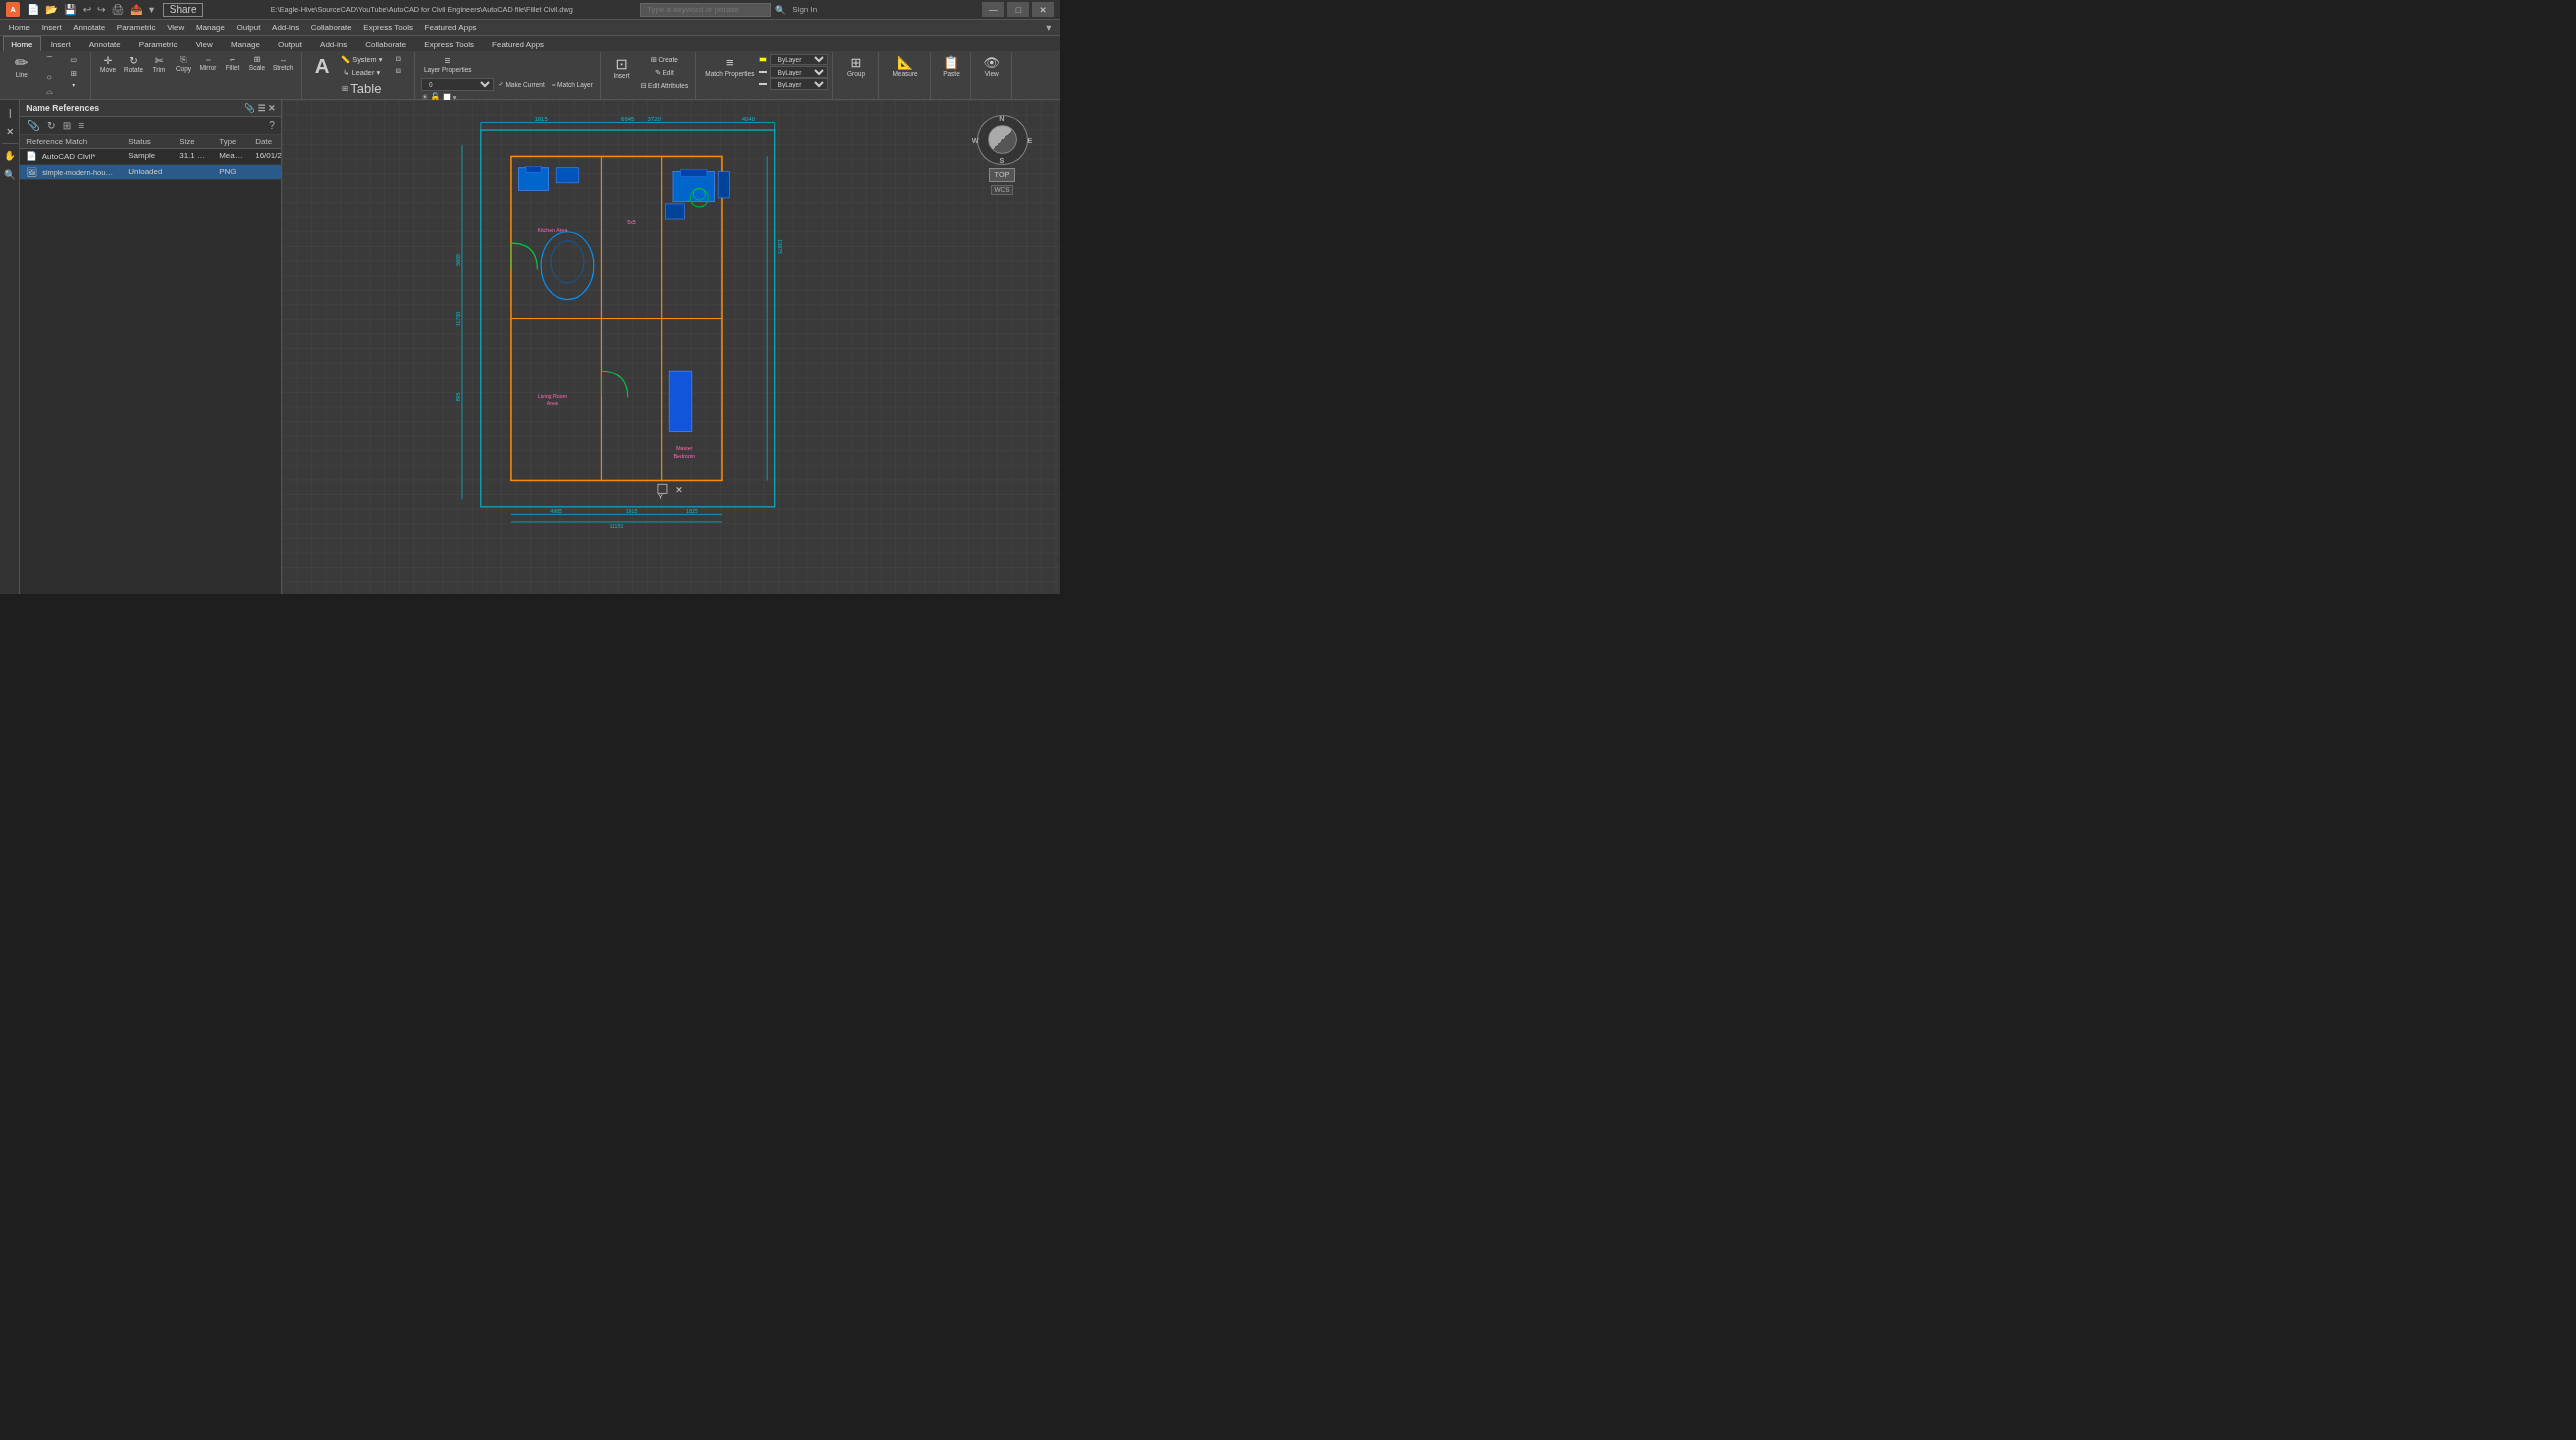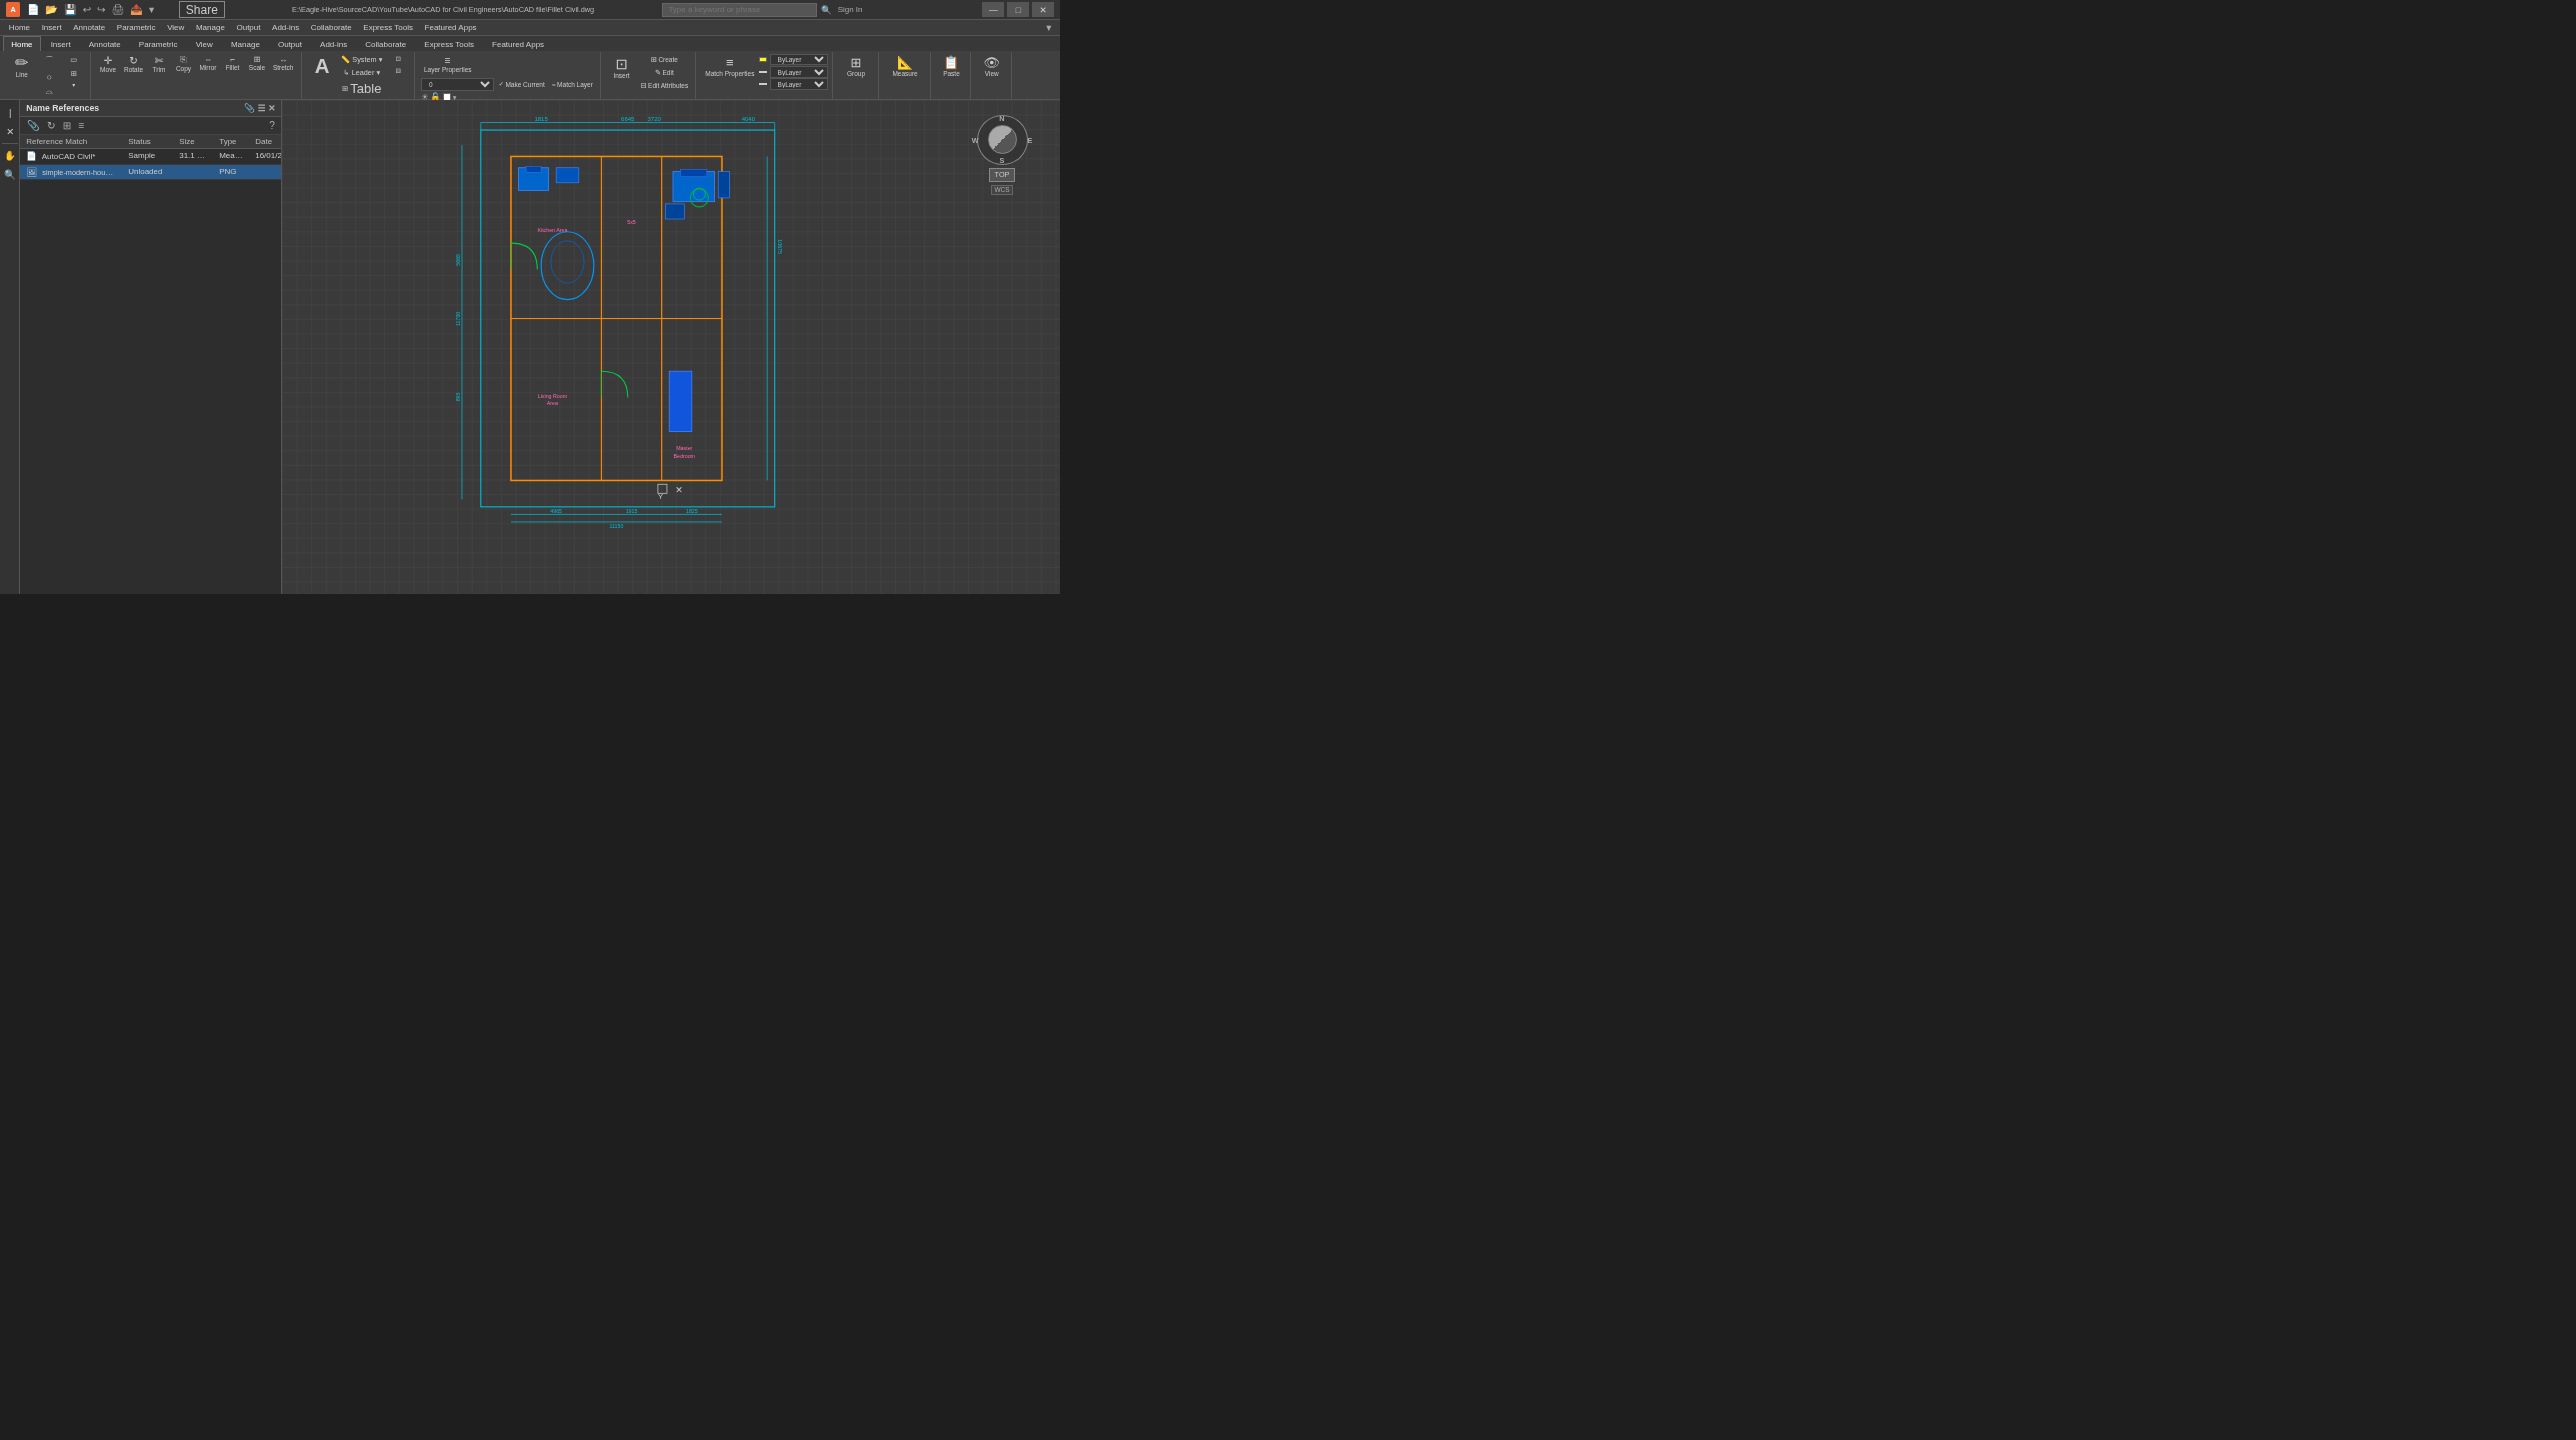--- a/index.html
+++ b/index.html
@@ -35,23 +35,23 @@
       cursor: pointer;
       color: #ccc;
       font-size: 8px;
       white-space: nowrap;
     }
     .share-btn {
       background: transparent;
       border: 0.7px solid #888;
       color: #ccc;
       padding: 0.7px 5.8px;
-      font-size: 12px;
+      font-size: 10px;
       cursor: pointer;
-      margin-left: 17px;
+      margin-left: 1px;
     }
 
     
     #ribbon {
       height: 64px;
       background: #404040;
       border-bottom: 1.5px solid #555;
       display: flex;
       flex-direction: column;
     }
@@ -401,21 +401,21 @@
     <span class="qat-btn">↩</span>
     <span class="qat-btn">↪</span>
     <span class="qat-btn">🖨</span>
     <span class="qat-btn">📤</span>
     <span class="qat-btn">▾</span>
   </div>
   <div style="margin-left:5.8px;">
     <button class="share-btn">Share</button>
   </div>
   <div class="title-text" style="font-size:7.3px;color:#bbb;overflow:hidden;text-overflow:ellipsis;white-space:nowrap;max-width:437px;">E:\Eagle-Hive\SourceCAD\YouTube\AutoCAD for Civil Engineers\AutoCAD file\Fillet Civil.dwg</div>
-  <input class="search-box" style="background: rgb(85, 85, 85); border: 0.7px solid rgb(102, 102, 102); color: rgb(204, 204, 204); padding: 1.5px 5.8px; width: 155px; font-size: 8px;" placeholder="Type a keyword or phrase">
+  <input class="search-box" style="background: rgb(85, 85, 85); border: 0.7px solid rgb(102, 102, 102); color: rgb(204, 204, 204); padding: 1.5px 5.8px; width: 131px; font-size: 8px;" placeholder="Type a keyword or phrase">
   <span style="margin-left:4.4px;cursor:pointer;color:#aaa;font-size:8.7px;">🔍</span>
   <span style="margin-left:5.8px;cursor:pointer;color:#aaa;font-size:8px;">Sign In</span>
   <div class="win-controls" style="margin-left:auto;">
     <button class="win-btn">—</button>
     <button class="win-btn">□</button>
     <button class="win-btn close">✕</button>
   </div>
 </div>
 
 <div id="menubar">

